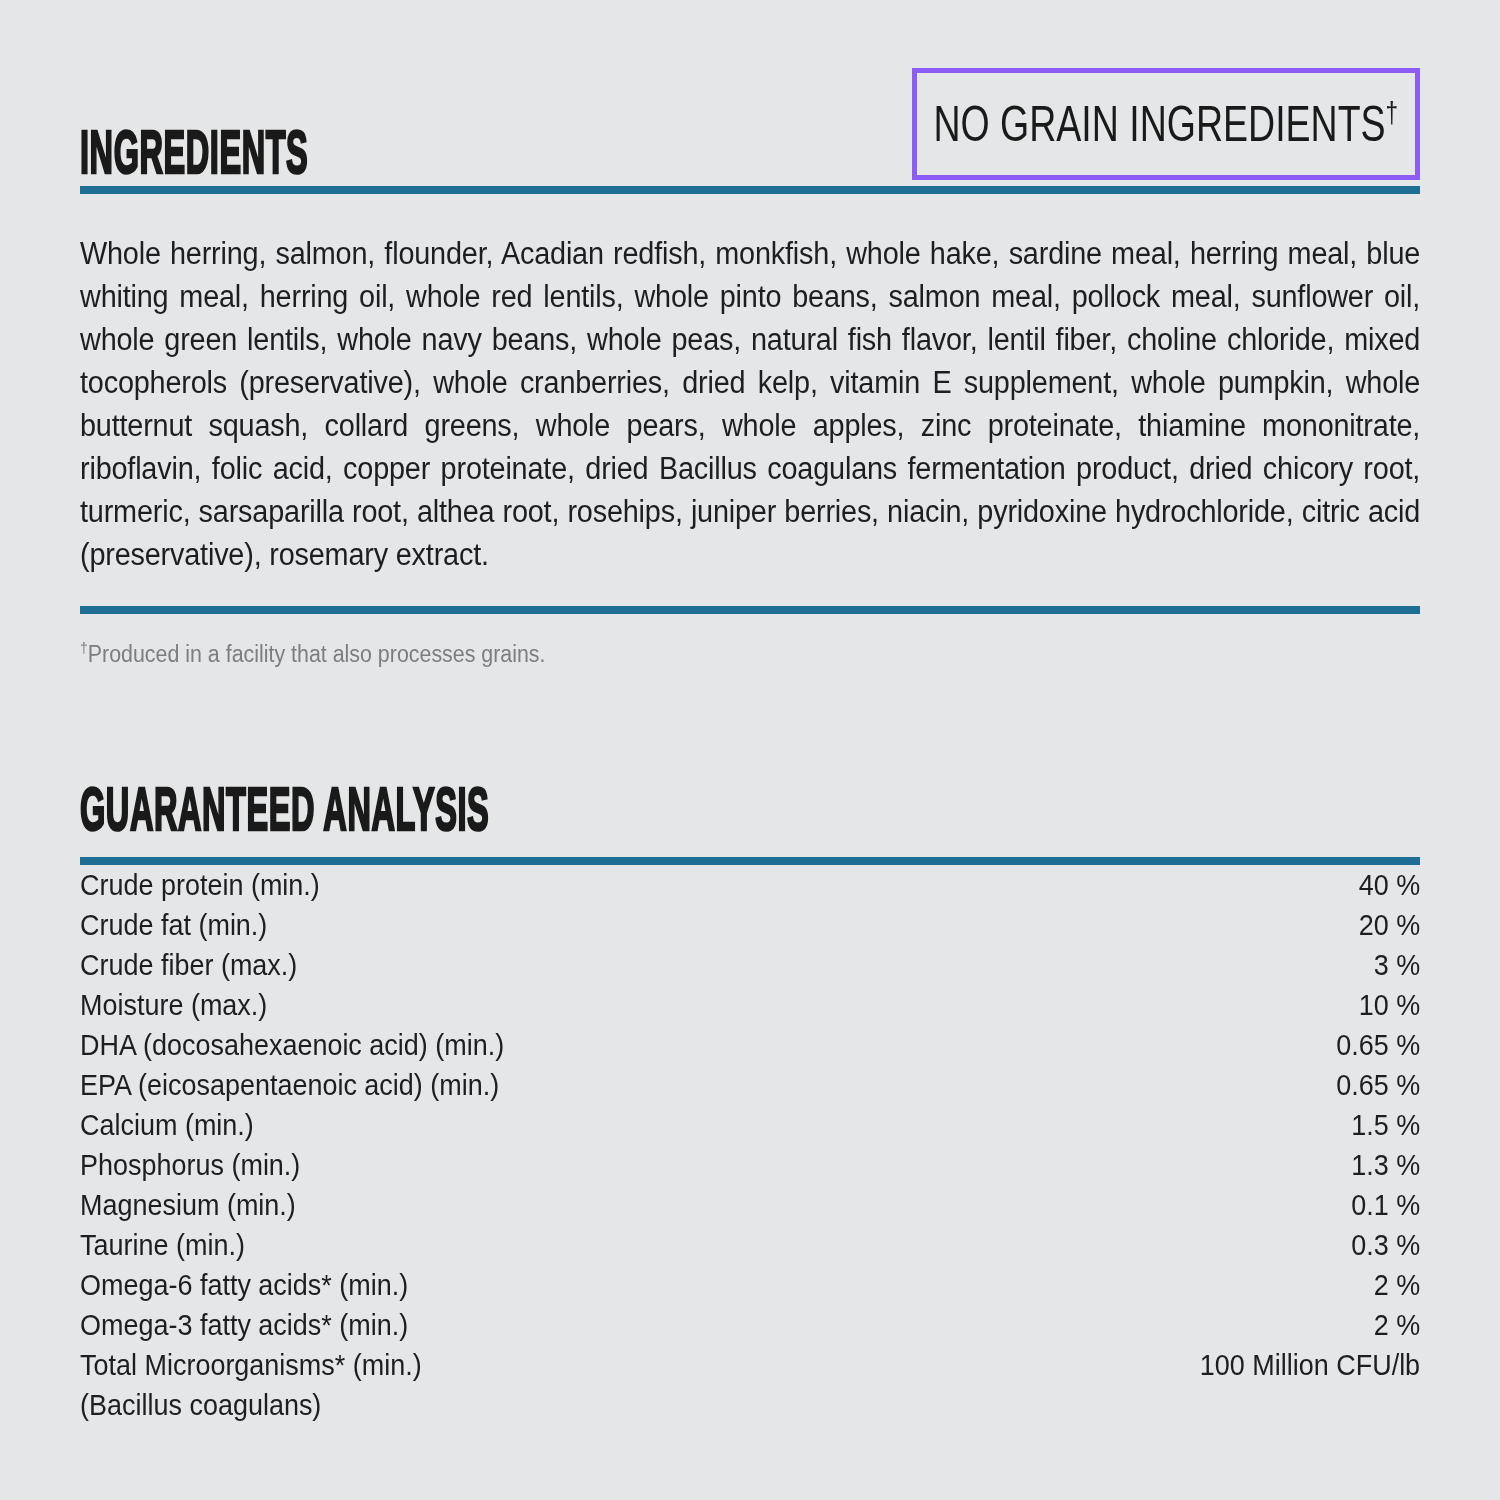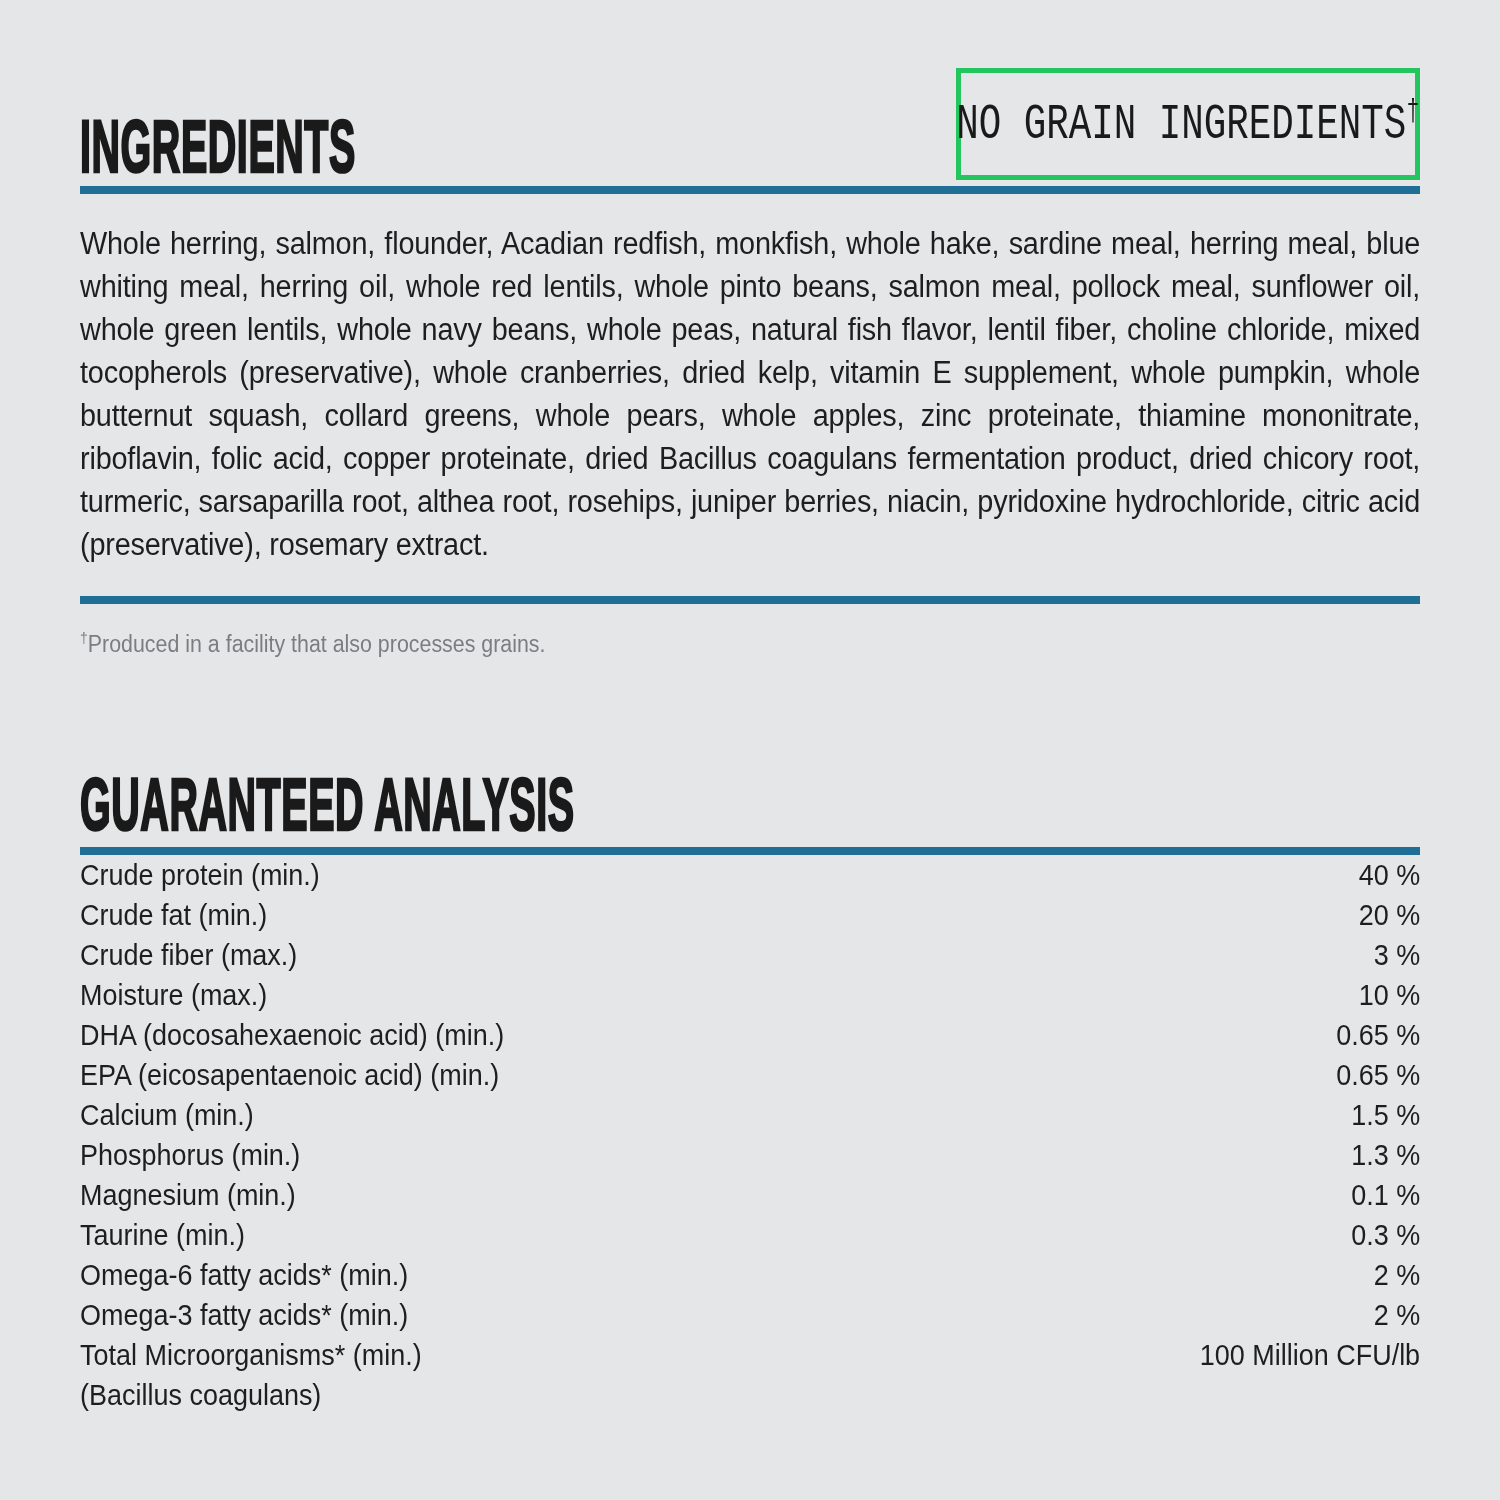--- a/index.html
+++ b/index.html
@@ -17,43 +17,42 @@
   
   .header-row{
     display:flex;
     justify-content:space-between;
     align-items:flex-end;
     padding-top:68px;
     height:112px;
   }
   .big-title{
     margin:0;
-    font-size:68px;
+    font-size:56px;
     font-weight:700;
     line-height:0.9;
     color:#1a1a1a;
     white-space:nowrap;
   }
   .big-title .squeeze{
     display:inline-block;
     transform:scale(0.58,1.10);
     transform-origin:left bottom;
     -webkit-text-stroke:2.5px #1a1a1a;
     letter-spacing:1px;
   }
   .badge{
-    border:5px solid #22c55e;
-    width:464px;
+    border:5px solid #8b5cf6;
+    width:508px;
     height:112px;
     box-sizing:border-box;
     display:flex;
     align-items:center;
     justify-content:center;
     flex:0 0 auto;
-    font-family:Liberation Mono, monospace;
   }
   .badge-text{
     font-size:50px;
     font-weight:400;
     color:#1a1a1a;
     white-space:nowrap;
     display:inline-block;
     transform:scaleX(0.75);
     transform-origin:center;
     letter-spacing:0px;
@@ -71,21 +70,21 @@
   .condense{
     width:1340px;
     overflow:visible;
   }
   .condense > .inner{
     width:1441px;
     transform:scaleX(0.93);
     transform-origin:left top;
   }
 
-  .ingredients-body{margin-top:28px;}
+  .ingredients-body{margin-top:38px;}
   .ingredients-body .inner{
     font-size:31px;
     line-height:43px;
     text-align:justify;
     color:#1d1e1f;
     letter-spacing:-0.2px;
   }
 
   .rule-mid{margin-top:30px;}
 

